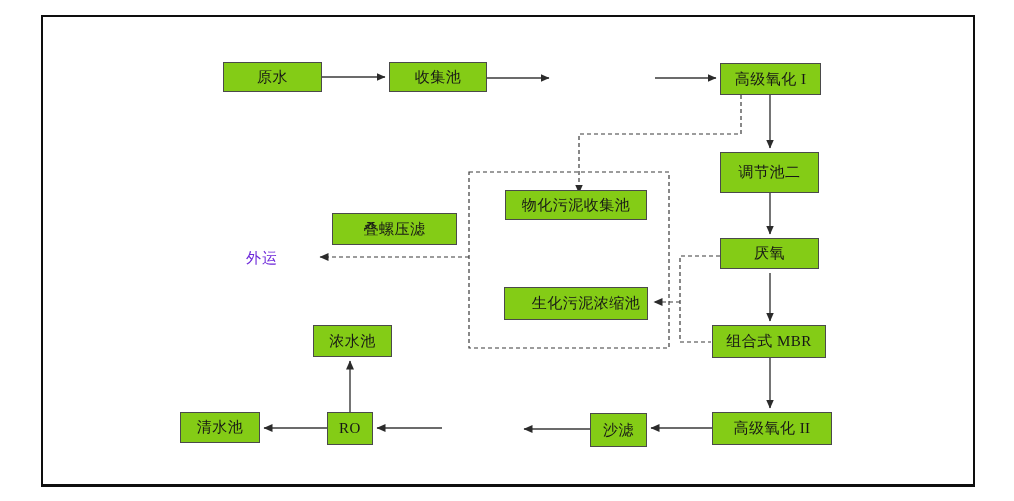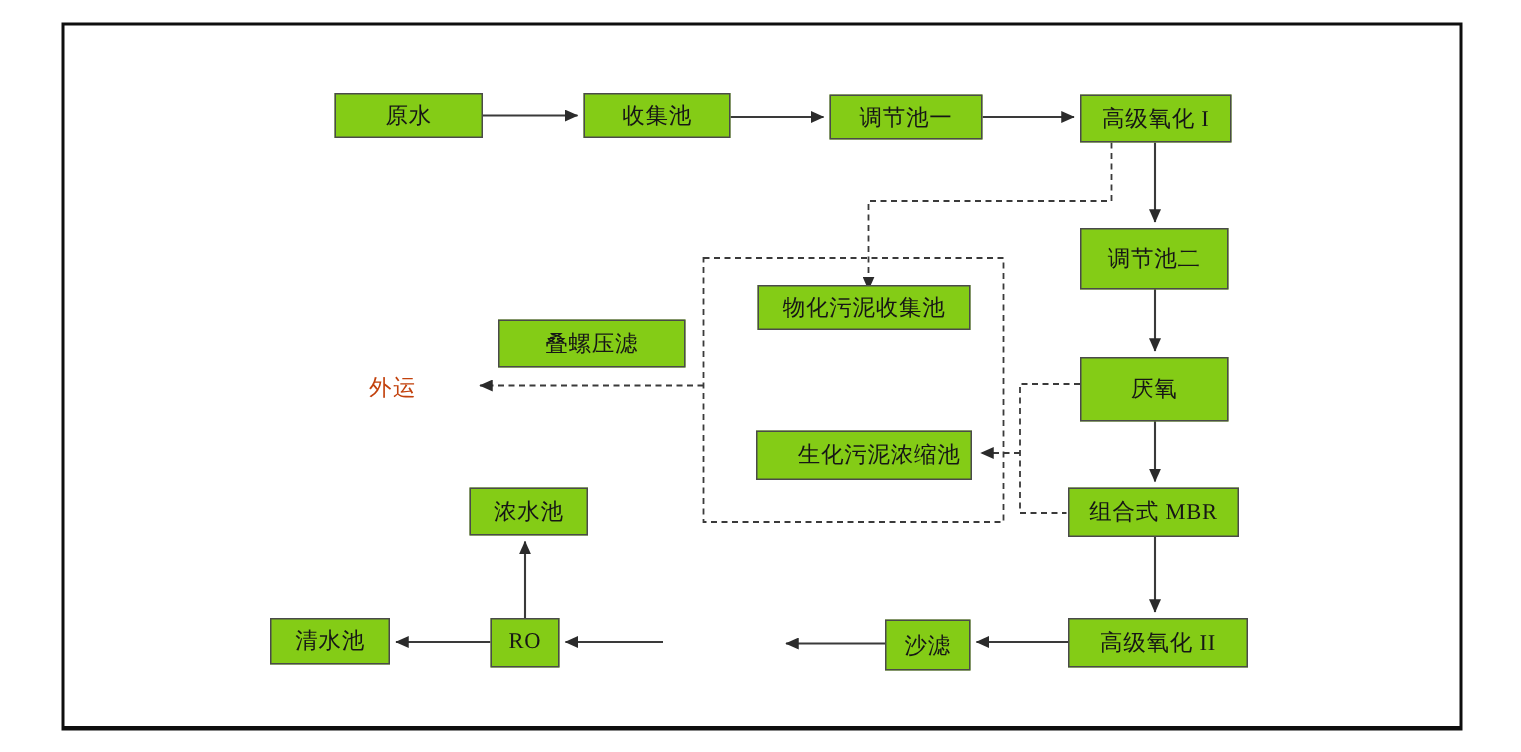--- a/index.html
+++ b/index.html
@@ -33,21 +33,21 @@
     align-items: center;
     justify-content: center;
     font-size: 15px;
     color: #161616;
     white-space: nowrap;
     letter-spacing: 0.5px;
   }
   .floating-label {
     position: absolute;
     font-size: 15px;
-    color: #c2410c;
+    color: #6d28d9;
     white-space: nowrap;
     letter-spacing: 1px;
   }
 </style>
 </head>
 <body>
 
 <div id="canvas">
 
   <div id="frame"></div>
@@ -78,24 +78,23 @@
       <rect x="469" y="172" width="200" height="176"></rect>
       <path d="M741,95 L741,134 L579,134 L579,193" marker-end="url(#arr)"></path>
       <path d="M720,256 L680,256 L680,342 L711,342"></path>
       <path d="M680,302 L654,302" marker-end="url(#arr)"></path>
       <path d="M469,257 L320,257" marker-end="url(#arr)"></path>
     </g>
   </svg>
 
   <div class="node" style="left:223px; top:62px;  width:99px;  height:30px;">原水</div>
   <div class="node" style="left:389px; top:62px;  width:98px;  height:30px;">收集池</div>
-  <div class="node" style="left:553px; top:63px;  width:102px; height:30px;">调节池一</div>
   <div class="node" style="left:720px; top:63px;  width:101px; height:32px;">高级氧化 I</div>
   <div class="node" style="left:720px; top:152px; width:99px;  height:41px;">调节池二</div>
-  <div class="node" style="left:720px; top:238px; width:99px;  height:43px;">厌氧</div>
+  <div class="node" style="left:720px; top:238px; width:99px;  height:31px;">厌氧</div>
   <div class="node" style="left:712px; top:325px; width:114px; height:33px;">组合式 MBR</div>
   <div class="node" style="left:712px; top:412px; width:120px; height:33px;">高级氧化 II</div>
   <div class="node" style="left:590px; top:413px; width:57px;  height:34px;">沙滤</div>
   <div class="node" style="left:327px; top:412px; width:46px;  height:33px;">RO</div>
   <div class="node" style="left:180px; top:412px; width:80px;  height:31px;">清水池</div>
   <div class="node" style="left:313px; top:325px; width:79px;  height:32px;text-align:right;">浓水池</div>
   <div class="node" style="left:332px; top:213px; width:125px; height:32px;">叠螺压滤</div>
   <div class="node" style="left:505px; top:190px; width:142px; height:30px;">物化污泥收集池</div>
   <div class="node" style="left:504px; top:287px; width:144px; height:33px;padding-left:20px;">生化污泥浓缩池</div>
 

